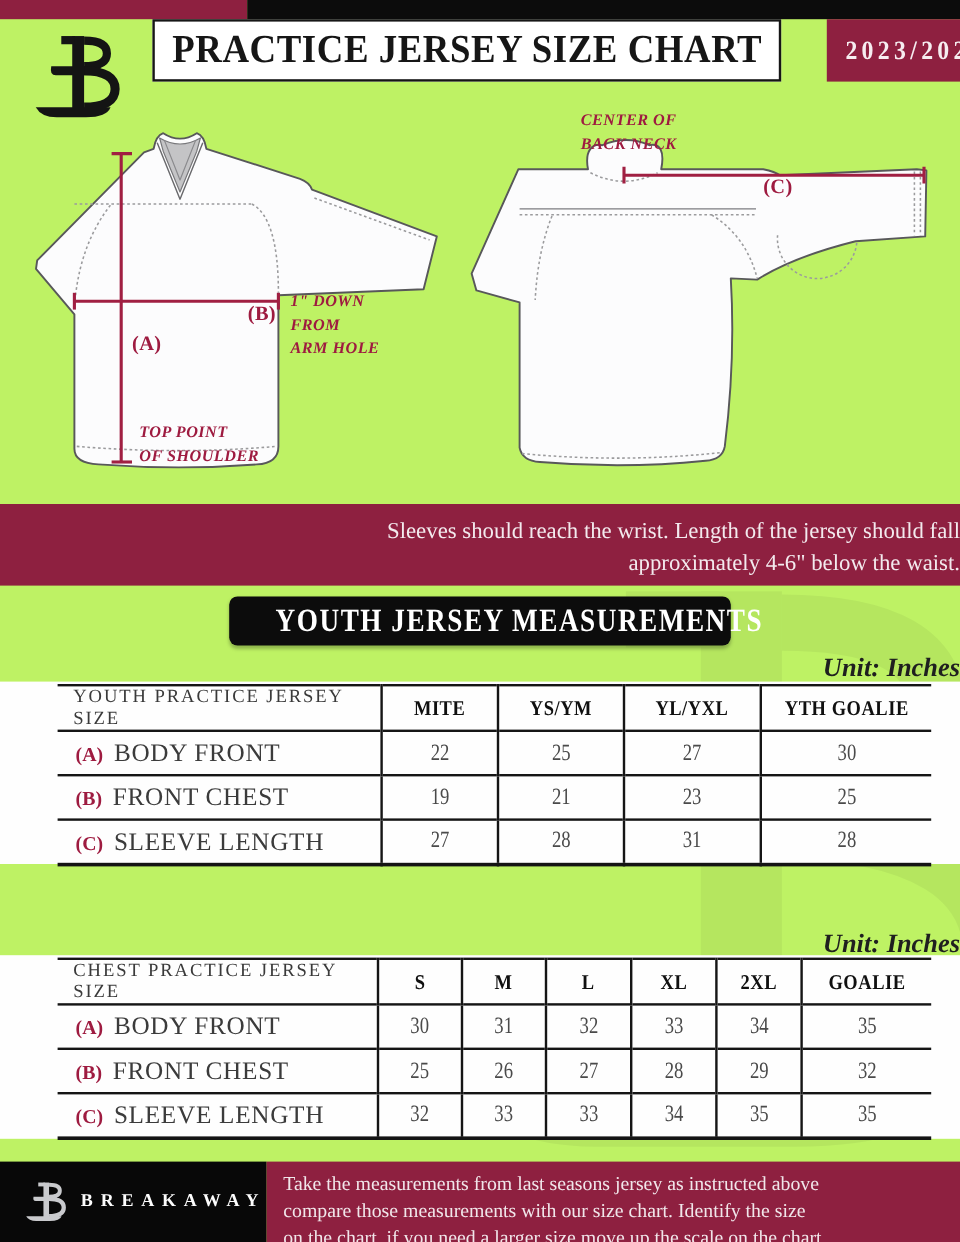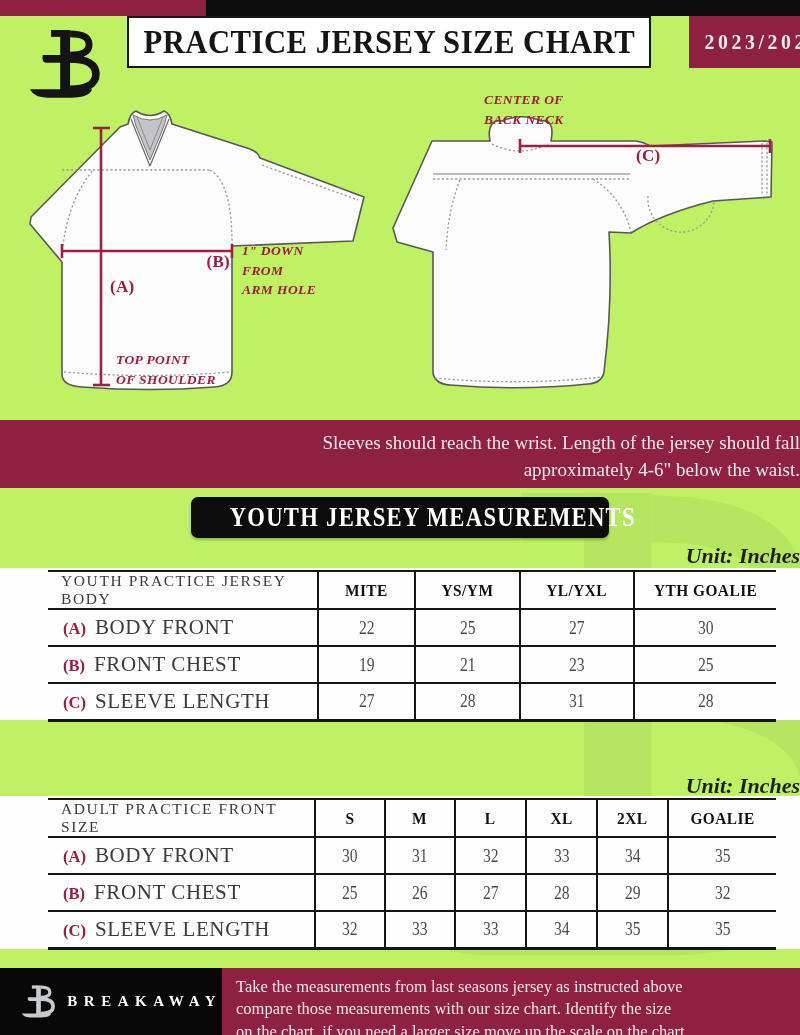--- a/index.html
+++ b/index.html
@@ -176,21 +176,21 @@
   <table class="size" style="top:570px;">
     <colgroup>
         <col style="width:270px">
         <col style="width:97px">
         <col style="width:105px">
         <col style="width:114px">
         <col style="width:142px">
       </colgroup>
     <thead>
         <tr>
-          <th class="label-h">YOUTH PRACTICE JERSEY BODY</th>
+          <th class="label-h">YOUTH PRACTICE JERSEY SIZE</th>
           <th class="col-h"><span class="cond">MITE</span></th>
           <th class="col-h"><span class="cond">YS/YM</span></th>
           <th class="col-h"><span class="cond">YL/YXL</span></th>
           <th class="col-h"><span class="cond">YTH GOALIE</span></th>
         </tr>
       </thead>
     <tbody>
         <tr>
           <td class="label-c"><span class="mkey">(A)</span><span class="mlbl">BODY FRONT</span></td>
           <td class="val-c"><span class="cond">22</span></td>
@@ -221,21 +221,21 @@
         <col style="width:267px">
         <col style="width:70px">
         <col style="width:70px">
         <col style="width:71px">
         <col style="width:71px">
         <col style="width:71px">
         <col style="width:108px">
       </colgroup>
     <thead>
         <tr>
-          <th class="label-h">ADULT PRACTICE FRONT SIZE</th>
+          <th class="label-h">CHEST PRACTICE JERSEY SIZE</th>
           <th class="col-h"><span class="cond">S</span></th>
           <th class="col-h"><span class="cond">M</span></th>
           <th class="col-h"><span class="cond">L</span></th>
           <th class="col-h"><span class="cond">XL</span></th>
           <th class="col-h"><span class="cond">2XL</span></th>
           <th class="col-h"><span class="cond">GOALIE</span></th>
         </tr>
       </thead>
     <tbody>
         <tr>

